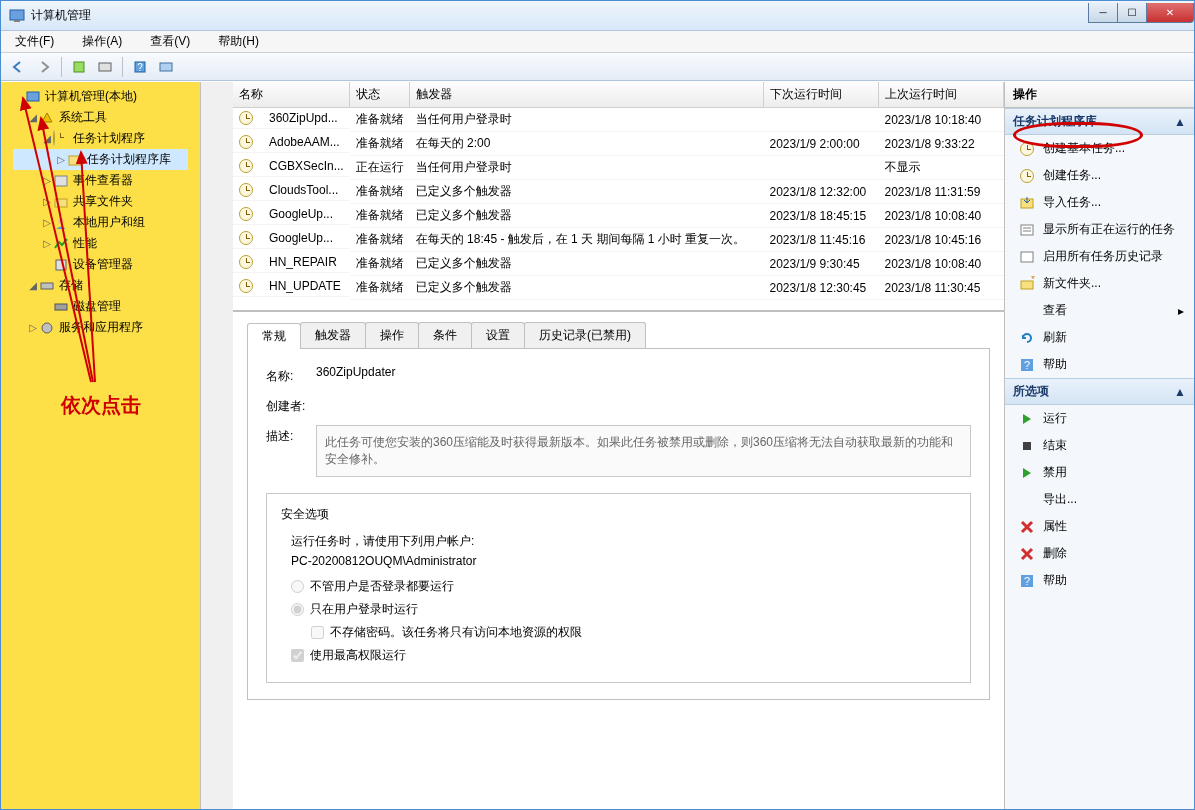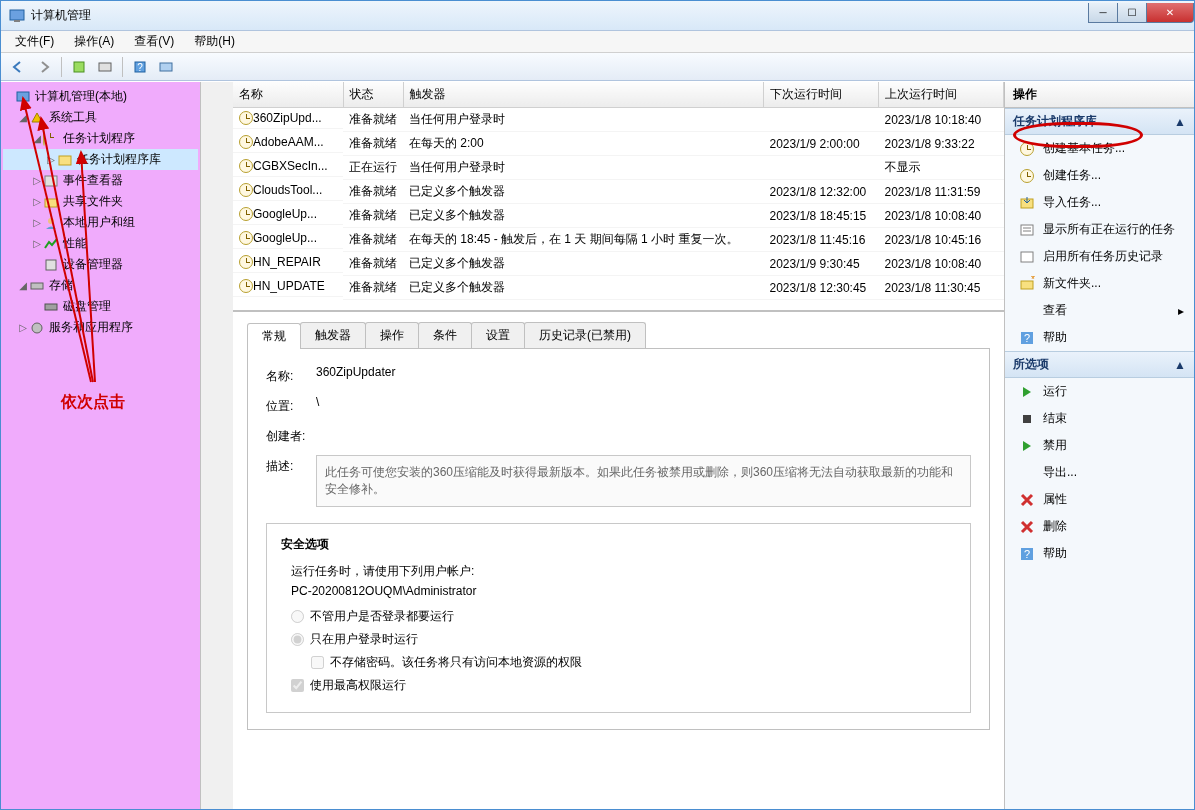--- a/index.html
+++ b/index.html
@@ -4,55 +4,55 @@
 <style>
 * { box-sizing: border-box; font-family: "Microsoft YaHei", "Segoe UI", Tahoma, sans-serif; }
 body { margin: 0; background: #fff; font-size: 12px; color: #000; }
 .window { width: 1195px; height: 810px; border: 1px solid #4a8ed1; display: flex; flex-direction: column; background: #f0f0f0; }
 .titlebar { height: 30px; background: linear-gradient(to bottom, #eef5fc, #d8e8f8); display: flex; align-items: center; padding: 0 0 0 8px; border-bottom: 1px solid #b0c4de; }
 .titlebar .icon { width: 16px; height: 16px; margin-right: 6px; }
 .titlebar .title { flex: 1; font-size: 12px; color: #000; }
 .winbtns { display: flex; height: 20px; margin-top: -6px; }
 .winbtn { width: 30px; height: 20px; display: flex; align-items: center; justify-content: center; border: 1px solid #5a7aa0; border-top: none; margin-left: -1px; background: linear-gradient(to bottom,#e8f0f8,#c8d8e8); font-size: 10px; }
 .winbtn.close { background: linear-gradient(to bottom,#e07070,#c83030); color: #fff; width: 48px; border-radius: 0 0 4px 0; }
-.menubar { height: 22px; background: #f6f6f6; display: flex; align-items: center; padding: 0 6px; gap: 4px; border-bottom: 1px solid #d0d0d0; }
+.menubar { height: 22px; background: #f6f6f6; display: flex; align-items: center; padding: 0 6px; gap: 12px; border-bottom: 1px solid #d0d0d0; }
 .menuitem { padding: 2px 8px; }
 .toolbar { height: 28px; background: linear-gradient(to bottom,#f8fbff,#e4ecf6); display: flex; align-items: center; padding: 0 6px; gap: 4px; border-bottom: 1px solid #b0c4de; }
 .toolbtn { width: 22px; height: 22px; display: flex; align-items: center; justify-content: center; border: 1px solid transparent; border-radius: 2px; }
 .sep { width: 1px; height: 20px; background: #c0c0c0; margin: 0 2px; }
 .body { flex: 1; display: flex; overflow: hidden; border-top: 1px solid #fff; }
-.tree { width: 200px; background: #f0abfc; border-right: 1px solid #c0c0c0; padding: 4px 2px; overflow: auto; position: relative; }
+.tree { width: 200px; background: #fde047; border-right: 1px solid #c0c0c0; padding: 4px 12px; overflow: auto; position: relative; }
 .tree-item { display: flex; align-items: center; padding: 2px 0 2px 0; white-space: nowrap; cursor: default; }
 .tree-item .twisty { width: 12px; text-align: center; font-size: 10px; color: #666; }
 .tree-item .ticon { width: 16px; height: 16px; margin-right: 4px; display: inline-block; }
 .tree-item.selected { background: #cde8ff; }
 .indent1 { padding-left: 14px; }
 .indent2 { padding-left: 28px; }
 .indent3 { padding-left: 42px; }
-.annot { position: absolute; color: #d00000; font-size: 16px; font-weight: bold; pointer-events: none; }
+.annot { position: absolute; color: #d00000; font-size: 20px; font-weight: bold; pointer-events: none; }
 .middle { flex: 1; display: flex; flex-direction: column; background: #fff; overflow: hidden; margin-left: 32px; }
 .tasklist { flex: 0 0 230px; overflow: auto; border-bottom: 2px solid #c0c0c0; }
 .tasklist table { width: 100%; border-collapse: collapse; }
 .tasklist th { text-align: left; background: linear-gradient(to bottom,#fdfdfd,#ececec); border-right: 1px solid #d0d0d0; border-bottom: 1px solid #d0d0d0; padding: 4px 6px; font-weight: normal; position: sticky; top: 0; }
 .tasklist td { padding: 3px 6px; white-space: nowrap; overflow: hidden; text-overflow: ellipsis; border-bottom: 1px solid #f4f4f4; }
-.tasklist td.name { display: flex; align-items: center; gap: 0; }
+.tasklist td.name { display: flex; align-items: center; gap: 16px; }
 .clock-ico { width: 14px; height: 14px; border: 1px solid #b8a030; border-radius: 50%; position: relative; background: #fff8e0; flex: none; }
 .clock-ico::before { content:''; position:absolute; left:6px; top:2px; width:1px; height:5px; background:#806000; }
 .clock-ico::after { content:''; position:absolute; left:6px; top:6px; width:4px; height:1px; background:#806000; }
 .detailpane { flex: 1; overflow: auto; padding: 10px 14px; }
 .tabs { display: flex; border-bottom: 1px solid #c0c0c0; }
 .tab { padding: 4px 14px; border: 1px solid #c0c0c0; border-bottom: none; background: #f0f0f0; margin-right: -1px; border-radius: 3px 3px 0 0; }
 .tab.active { background: #fff; position: relative; top: 1px; }
 .tabcontent { border: 1px solid #c0c0c0; border-top: none; padding: 16px 18px; background: #fff; }
 .formrow { display: flex; align-items: flex-start; margin-bottom: 10px; }
 .formrow .lbl { width: 50px; padding-top: 3px; }
 .formrow .val { flex: 1; }
 .desc-box { border: 1px solid #c8c8c8; background: #fafafa; padding: 8px; min-height: 50px; color: #666; }
 .secbox { border: 1px solid #c8c8c8; padding: 12px 14px; margin-top: 16px; }
-.secbox .sectitle { margin-bottom: 10px; font-weight: bold; }
+.secbox .sectitle { margin-bottom: 10px; }
 .radio-row, .check-row { display: flex; align-items: center; gap: 6px; margin: 6px 0 6px 10px; }
 .radio-row input, .check-row input { margin: 0; }
 .actions { width: 190px; background: #f4f8fc; border-left: 1px solid #c0c0c0; overflow: auto; }
 .actions-hdr { background: linear-gradient(to bottom,#fdfdfd,#ececec); padding: 4px 8px; border-bottom: 1px solid #c0c0c0; font-weight: bold; }
 .actions-section { background: linear-gradient(to bottom,#eaf2fb,#d4e4f4); padding: 4px 8px; border-top: 1px solid #b8cde0; border-bottom: 1px solid #b8cde0; color: #1a3a6a; font-weight: bold; display: flex; justify-content: space-between; align-items: center; }
 .action-item { display: flex; align-items: center; gap: 8px; padding: 5px 10px 5px 14px; }
 .action-item .aicon { width: 16px; height: 16px; flex: none; display: flex; align-items: center; justify-content: center; }
 .highlight-circle { border: 3px solid #d00000; border-radius: 50% / 60%; position: absolute; width: 130px; height: 26px; pointer-events: none; }
 svg.arrow-svg { position: absolute; pointer-events: none; }
 </style>
@@ -326,24 +326,20 @@
           <div class="tab">触发器</div>
           <div class="tab">操作</div>
           <div class="tab">条件</div>
           <div class="tab">设置</div>
           <div class="tab">历史记录(已禁用)</div>
         </div>
         <div class="tabcontent">
           <div class="formrow">
               <span class="lbl">名称:</span>
               <span class="val">360ZipUpdater</span>
-            </div>
-          <div class="formrow">
-              <span class="lbl">位置:</span>
-              <span class="val">\</span>
             </div>
           <div class="formrow">
               <span class="lbl">创建者:</span>
               <span class="val"></span>
             </div>
           <div class="formrow">
               <span class="lbl">描述:</span>
               <div class="val desc-box">此任务可使您安装的360压缩能及时获得最新版本。如果此任务被禁用或删除，则360压缩将无法自动获取最新的功能和安全修补。</div>
             </div>
 
@@ -427,20 +423,29 @@
           <span>新文件夹...</span>
         </div>
       <div class="action-item">
           <span class="aicon"></span>
           <span>查看</span>
           <span style="margin-left:auto">▸</span>
         </div>
       <div class="action-item">
           <span class="aicon">
             <svg width="16" height="16">
+              <path d="M4 8 A4 4 0 1 1 8 12" fill="none" stroke="#2080c0" stroke-width="2"></path>
+              <path d="M4 5 L4 8 L7 8" fill="none" stroke="#2080c0" stroke-width="2"></path>
+            </svg>
+          </span>
+          <span>刷新</span>
+        </div>
+      <div class="action-item">
+          <span class="aicon">
+            <svg width="16" height="16">
               <rect x="2" y="2" width="12" height="12" fill="#60a0e0"></rect>
               <text x="8" y="12" text-anchor="middle" fill="#fff" font-size="11">?</text>
             </svg>
           </span>
           <span>帮助</span>
         </div>
 
       <div class="actions-section">
           <span>所选项</span>
           <span>▲</span>

